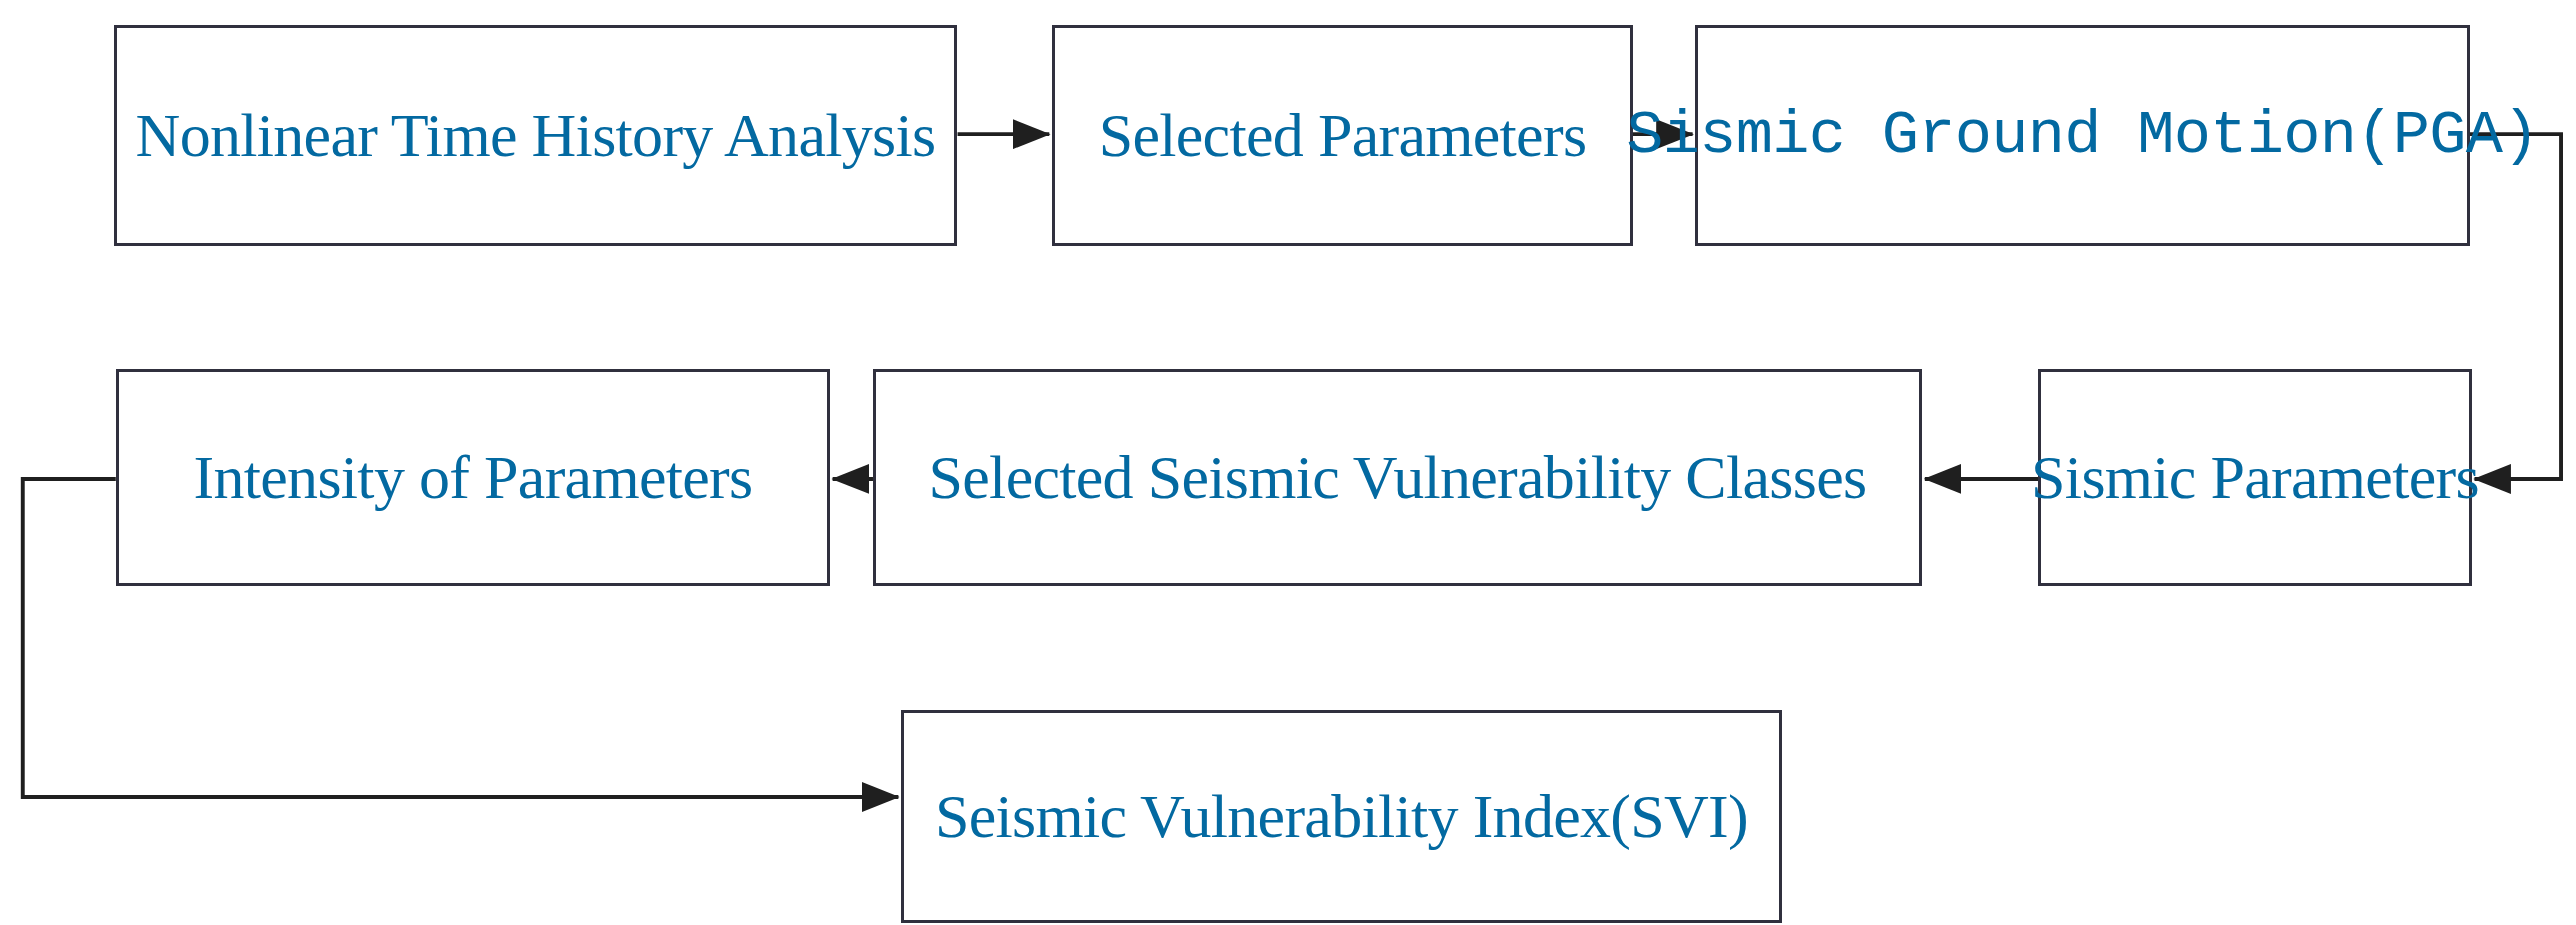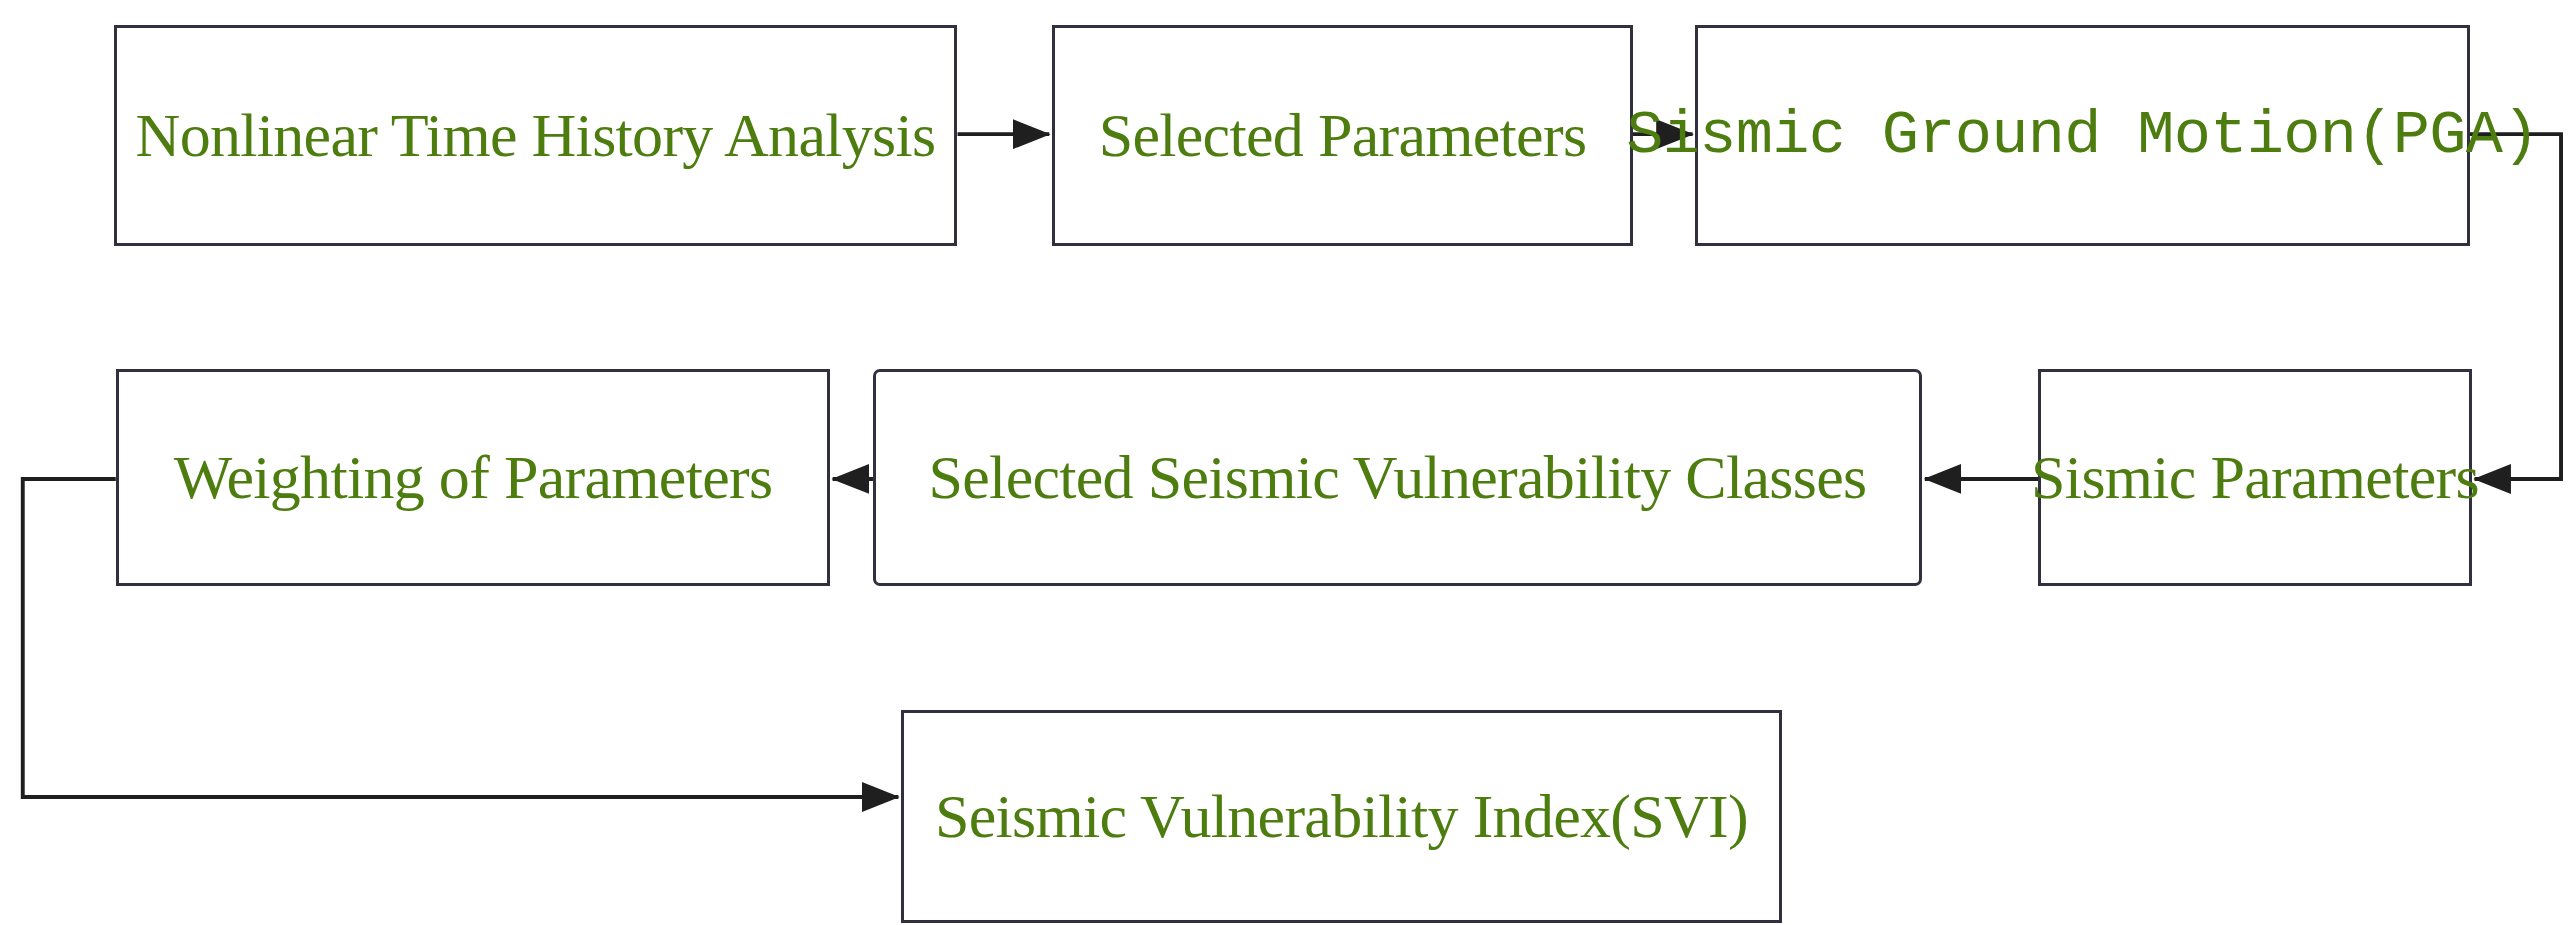--- a/index.html
+++ b/index.html
@@ -26,32 +26,32 @@
   .node {
     position: absolute;
     box-sizing: border-box;
     border: 3.9px solid #30303e;
     background: #ffffff;
     display: flex;
     align-items: center;
     justify-content: center;
     text-align: center;
     font-size: 62px;
-    color: #4d7c0f;
+    color: #0369a1;
     letter-spacing: -0.7px;
     z-index: 2;
     white-space: nowrap;
   }
   
   .node-ntha { left: 114px;  top: 25px;  width: 843px; height: 221px; }
   .node-sp   { left: 1052px; top: 25px;  width: 581px;  height: 221px; }
   .node-sgm  { left: 1695px; top: 25px;  width: 775px; height: 221px; font-family: Liberation Mono, monospace; }
   
   .node-wop  { left: 116px;  top: 369px; width: 714px; height: 217px; }
-  .node-ssvc { left: 873px; top: 369px; width: 1049px; height: 217px; border-radius: 7px; }
+  .node-ssvc { left: 873px; top: 369px; width: 1049px; height: 217px; }
   .node-si   { left: 2038px; top: 369px; width: 434px;  height: 217px; }
   
   .node-svi  { left: 901px; top: 695px; width: 881px; height: 213px; margin-top: 15px; }
 </style>
 </head>
 <body>
 
 <div class="canvas">
 
   <svg class="edges-layer" viewBox="0 0 3960 1423" xmlns="http://www.w3.org/2000/svg">
@@ -80,21 +80,21 @@
 
   <div class="node node-sp">
     <span>Selected Parameters</span>
   </div>
 
   <div class="node node-sgm">
     <span>Sismic Ground Motion(PGA)</span>
   </div>
 
   <div class="node node-wop">
-    <span>Weighting of Parameters</span>
+    <span>Intensity of Parameters</span>
   </div>
 
   <div class="node node-ssvc">
     <span>Selected Seismic Vulnerability Classes</span>
   </div>
 
   <div class="node node-si">
     <span>Sismic Parameters</span>
   </div>
 

